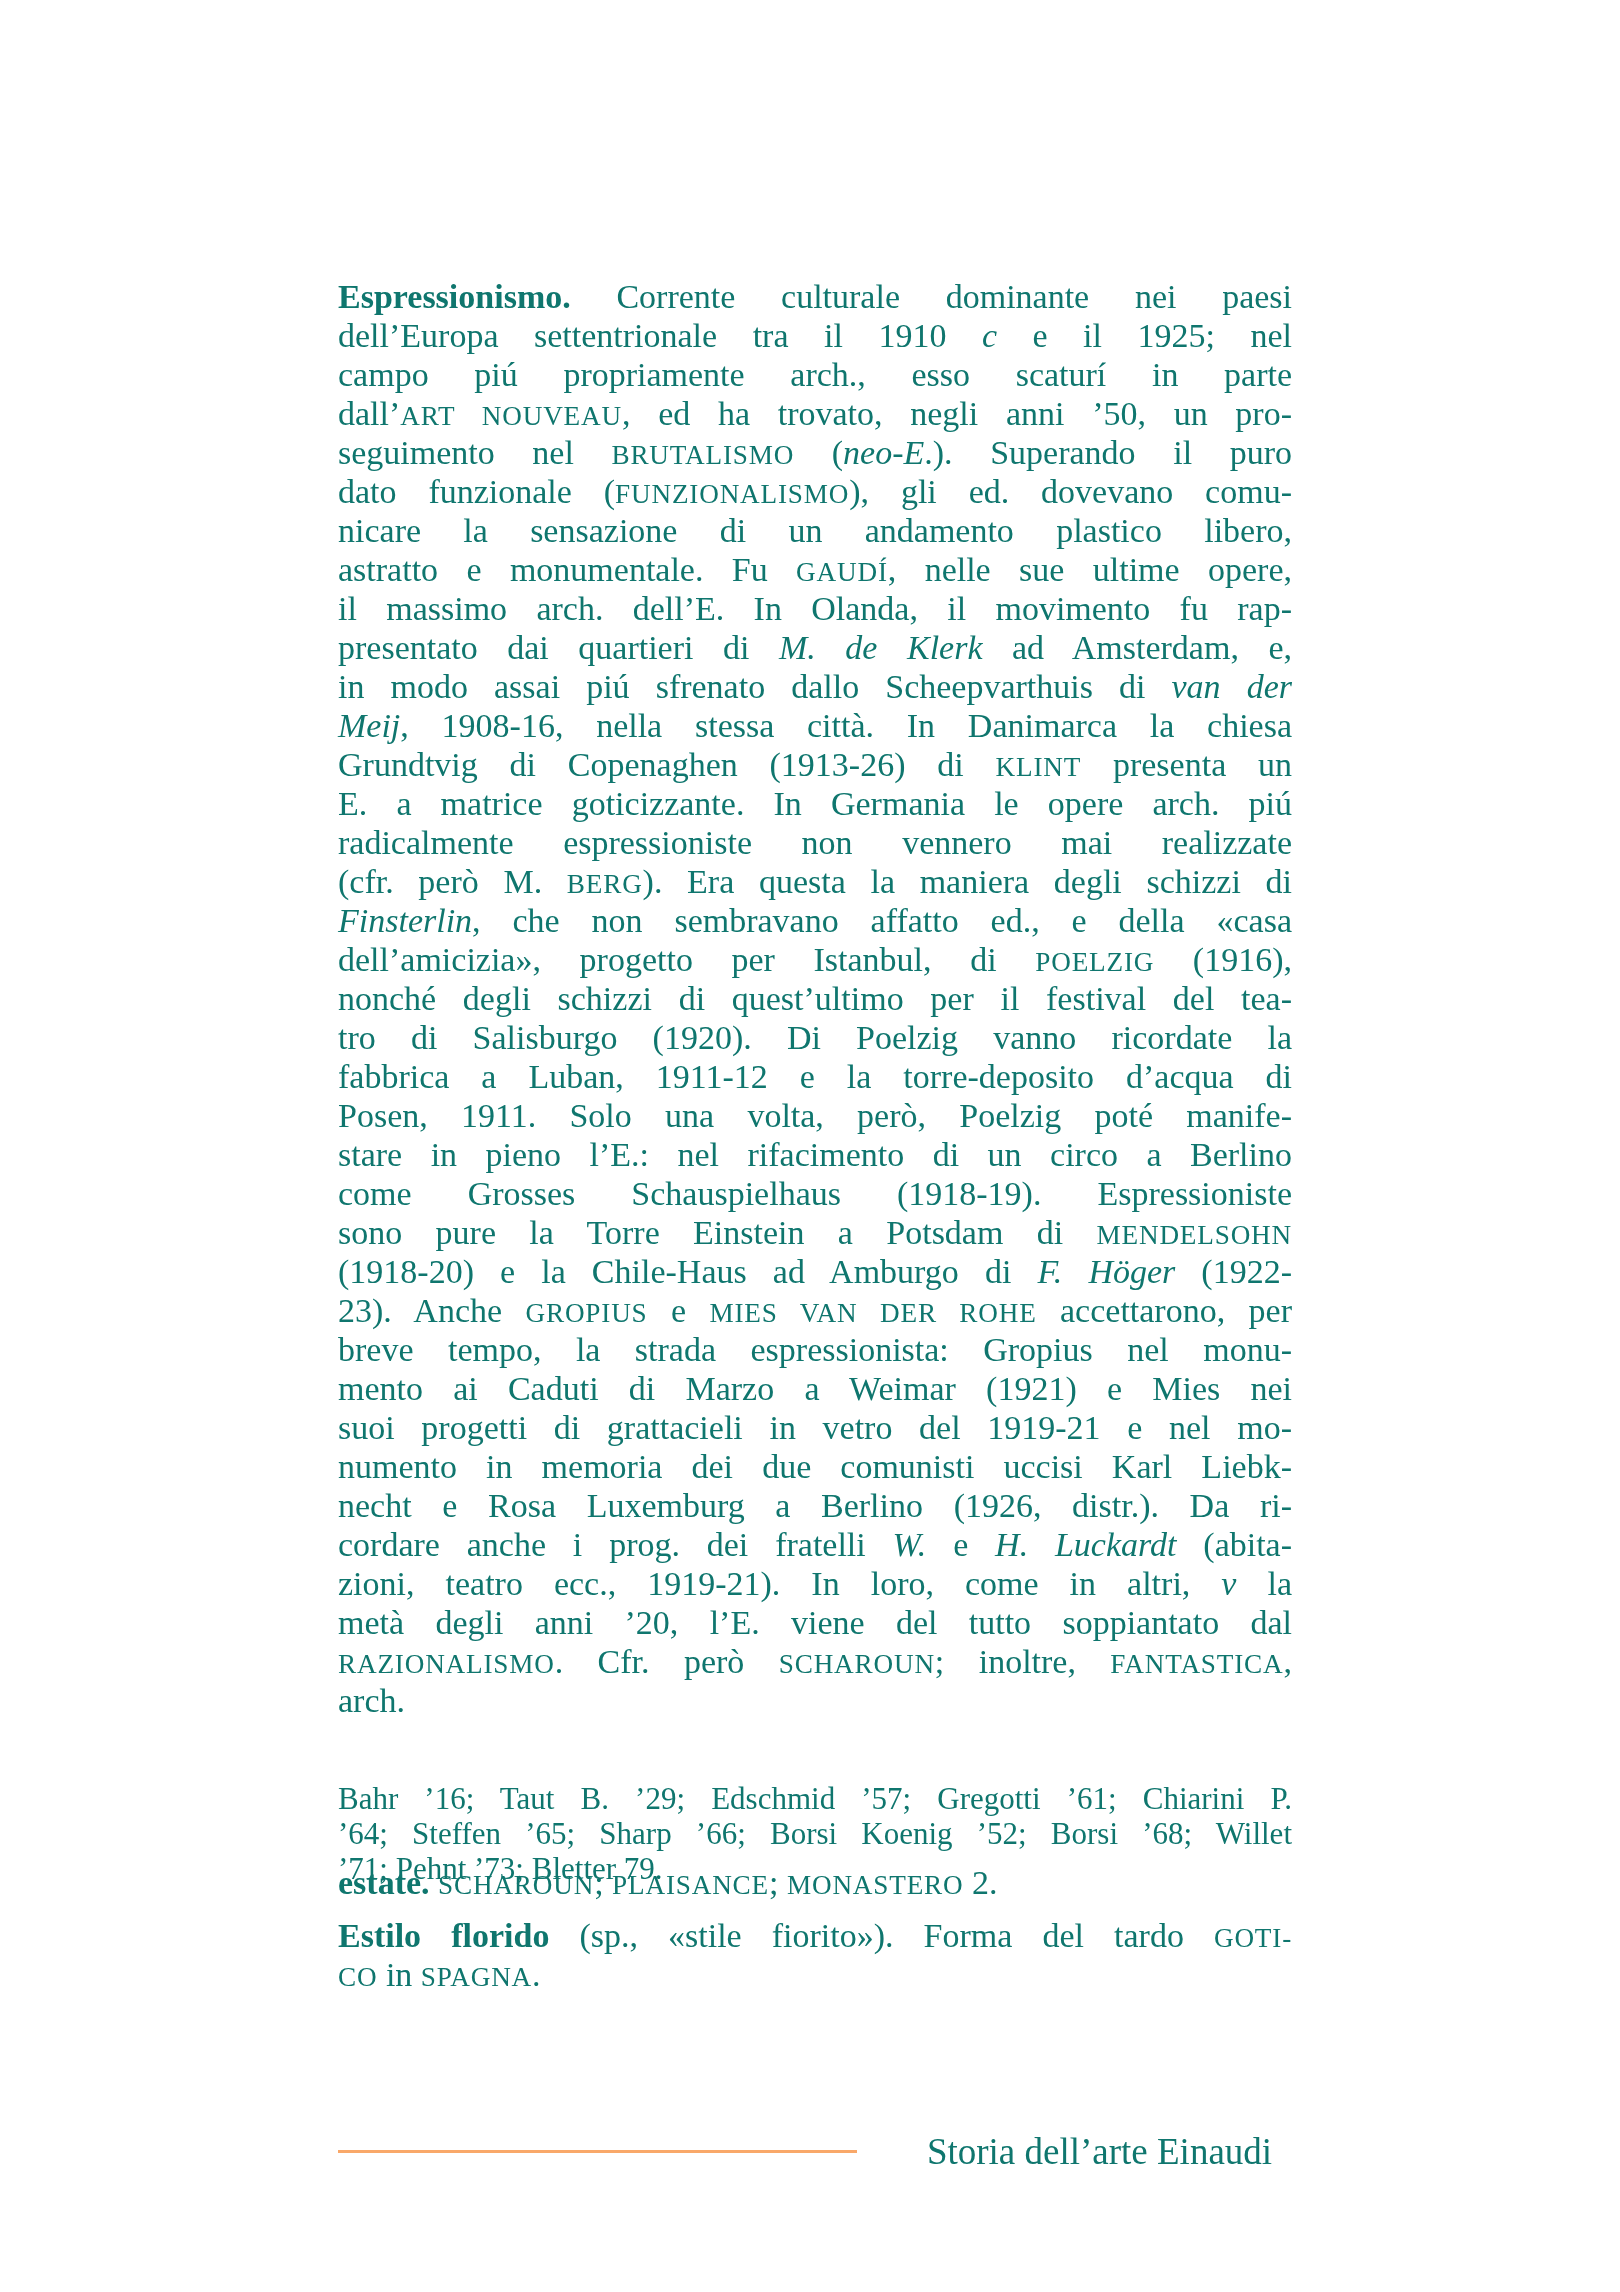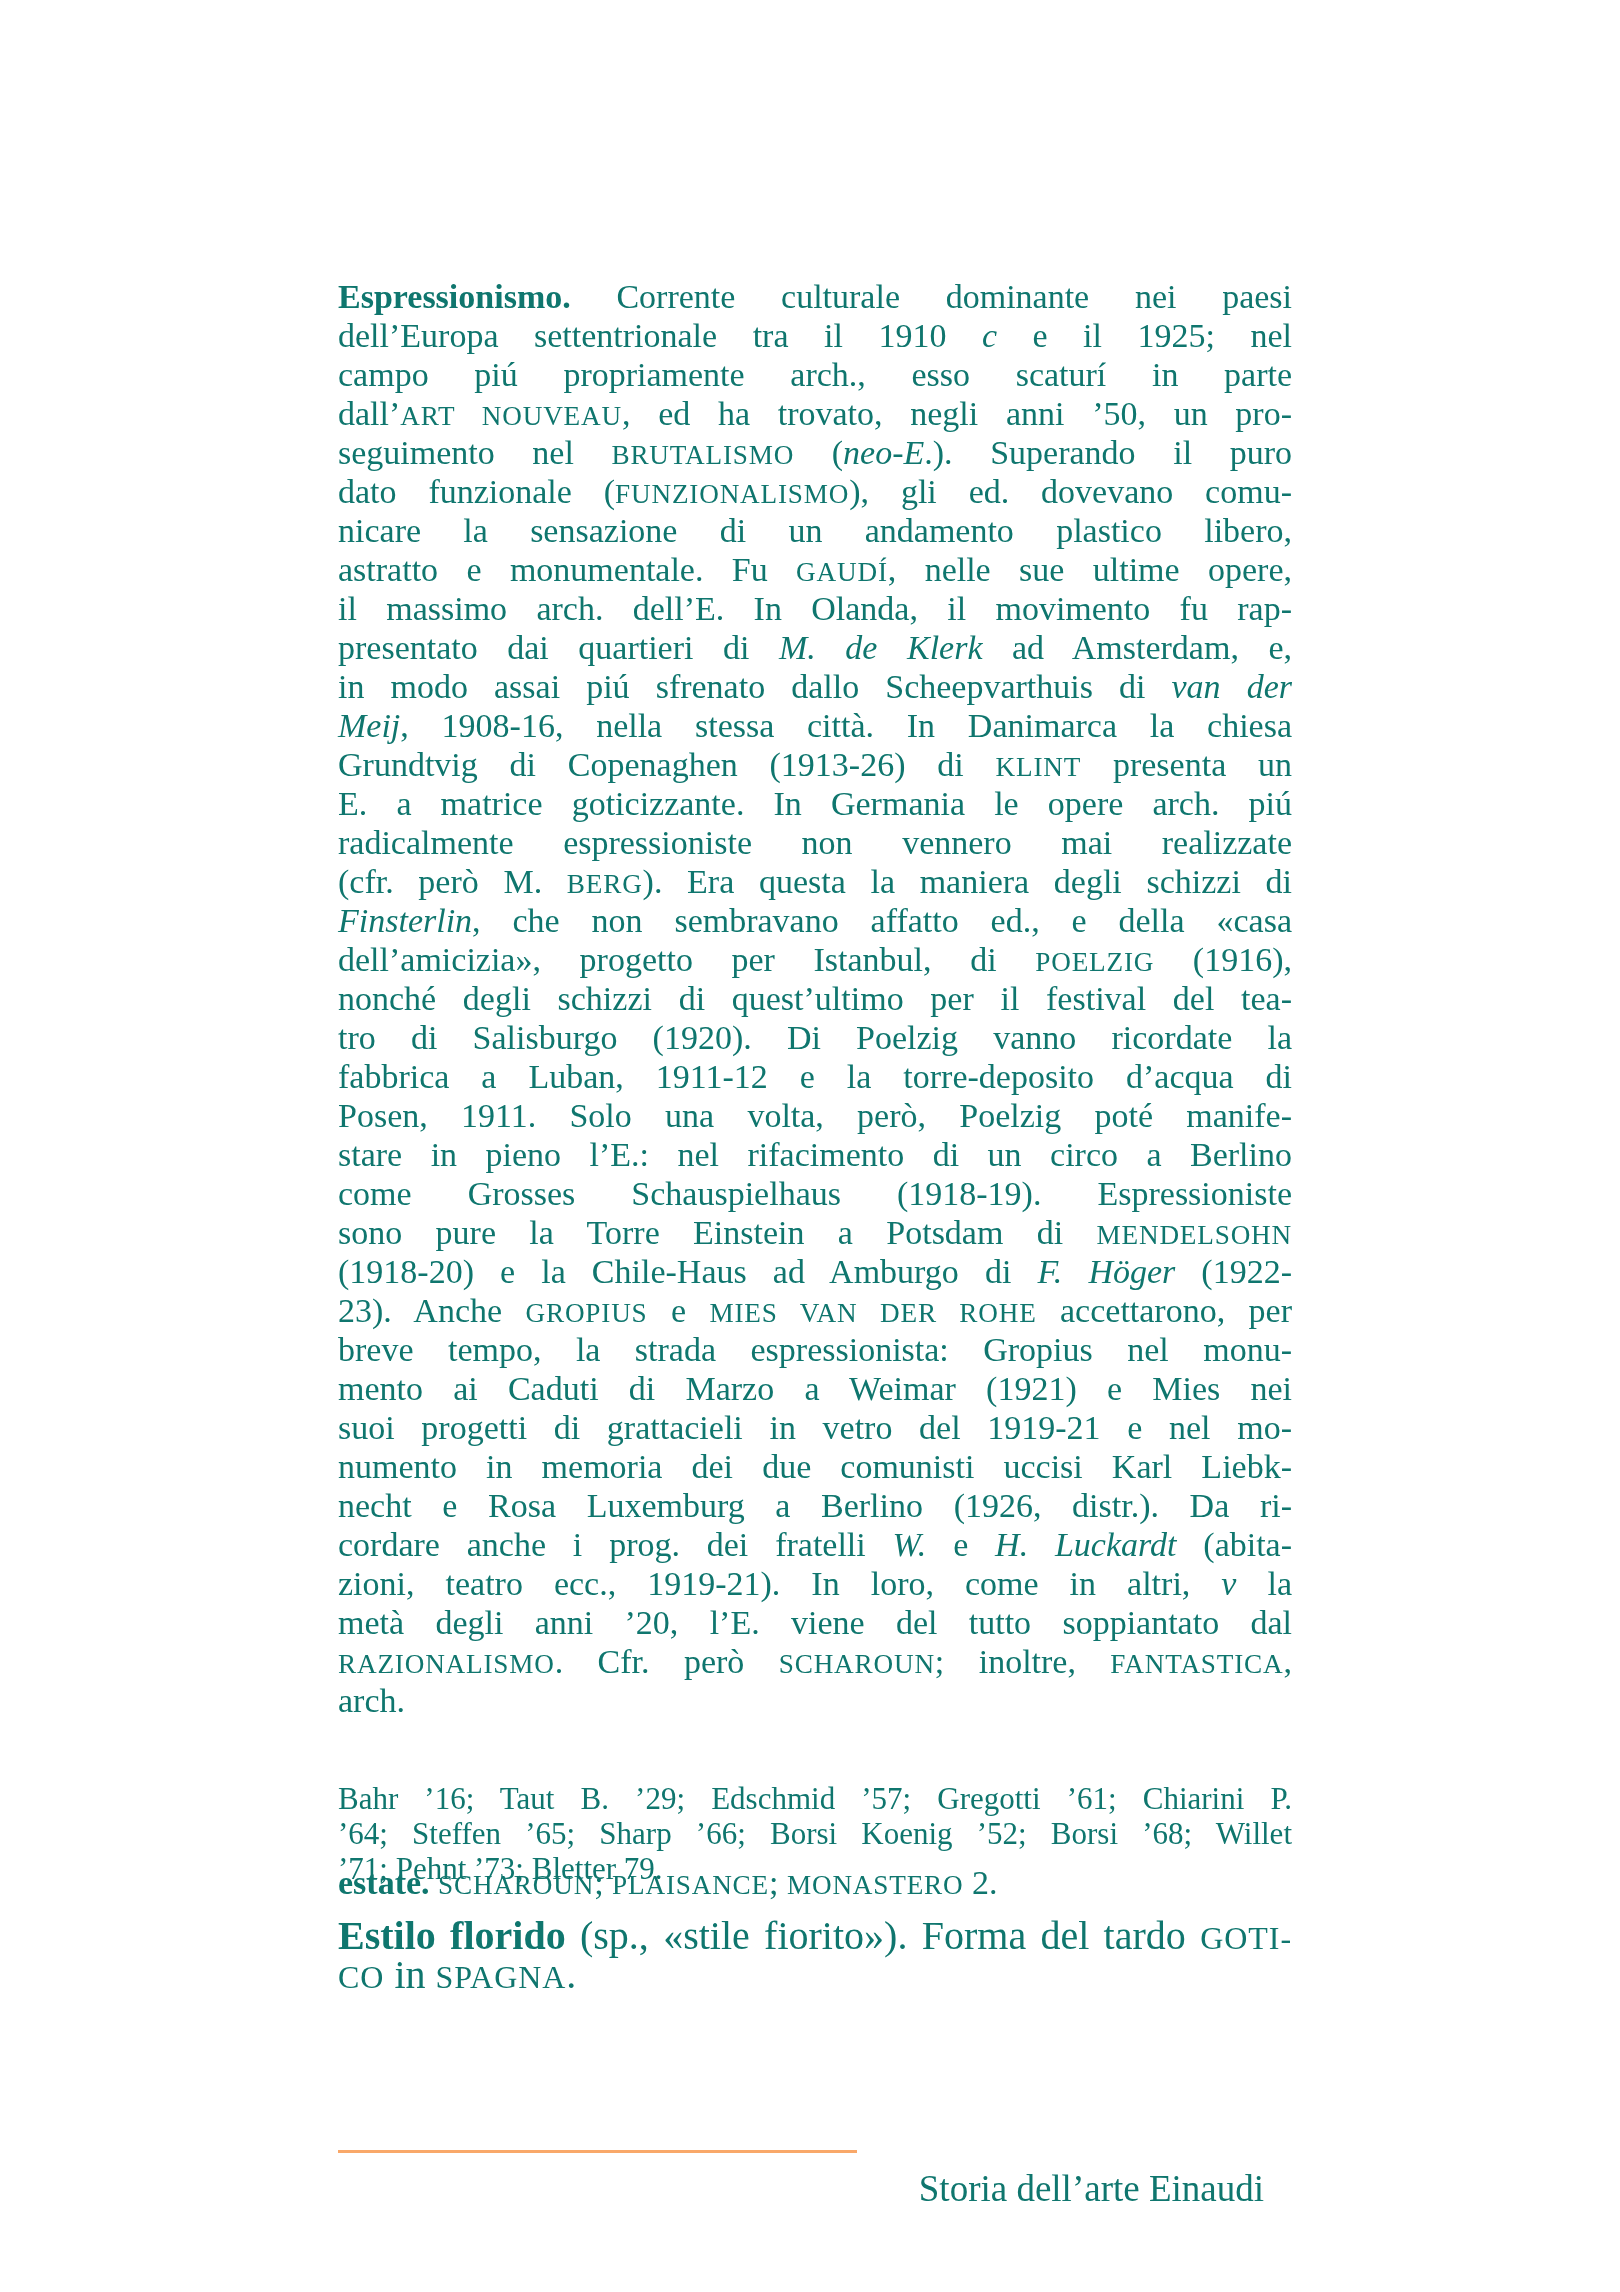--- a/index.html
+++ b/index.html
@@ -12,48 +12,47 @@
     color:#0f766e;
     overflow:hidden;
   }
   .textblock{position:absolute;left:338px;width:954px;}
   .body-text{top:277px;font-size:34px;}
   .body-text .line{height:39px;line-height:39px;}
   .bib-text{top:1736px;font-size:31px;margin-top:45px;}
   .bib-text .line{height:35px;line-height:35px;}
   .estate-text{top:1863px;font-size:34px;}
   .estate-text .line{height:39px;line-height:39px;}
-  .estilo-text{top:1916px;font-size:40px;}
+  .estilo-text{top:1916px;font-size:34px;}
   .estilo-text .line{height:39px;line-height:39px;}
   .line{
     text-align:justify;
     text-align-last:justify;
     white-space:normal;
   }
   .line.last{text-align-last:left;}
   .n{}
   .b{font-weight:bold;}
   .i{font-style:italic;}
   .sc{font-size:0.8em;letter-spacing:0.03em;}
   .footer-rule{
     position:absolute;
     left:338px;
     top:2150px;
     width:519px;
     height:2.9px;
   }
   .footer-imprint{
     position:absolute;
-    left:843px;
+    left:889px;
     top:2129px;
     width:421px;
     font-size:37px;
     line-height:45px;
-    text-align:right;
-    margin-top:37px;
+    text-align:center;
   }
 </style>
 </head>
 <body>
 
 <div class="page">
 
   <div class="textblock body-text">
       <div class="line"><span class="b">Espressionismo.</span><span class="n"> Corrente culturale dominante nei paesi</span></div>
       <div class="line"><span class="n">dell’Europa settentrionale tra il 1910 </span><span class="i">c</span><span class="n"> e il 1925; nel</span></div>

